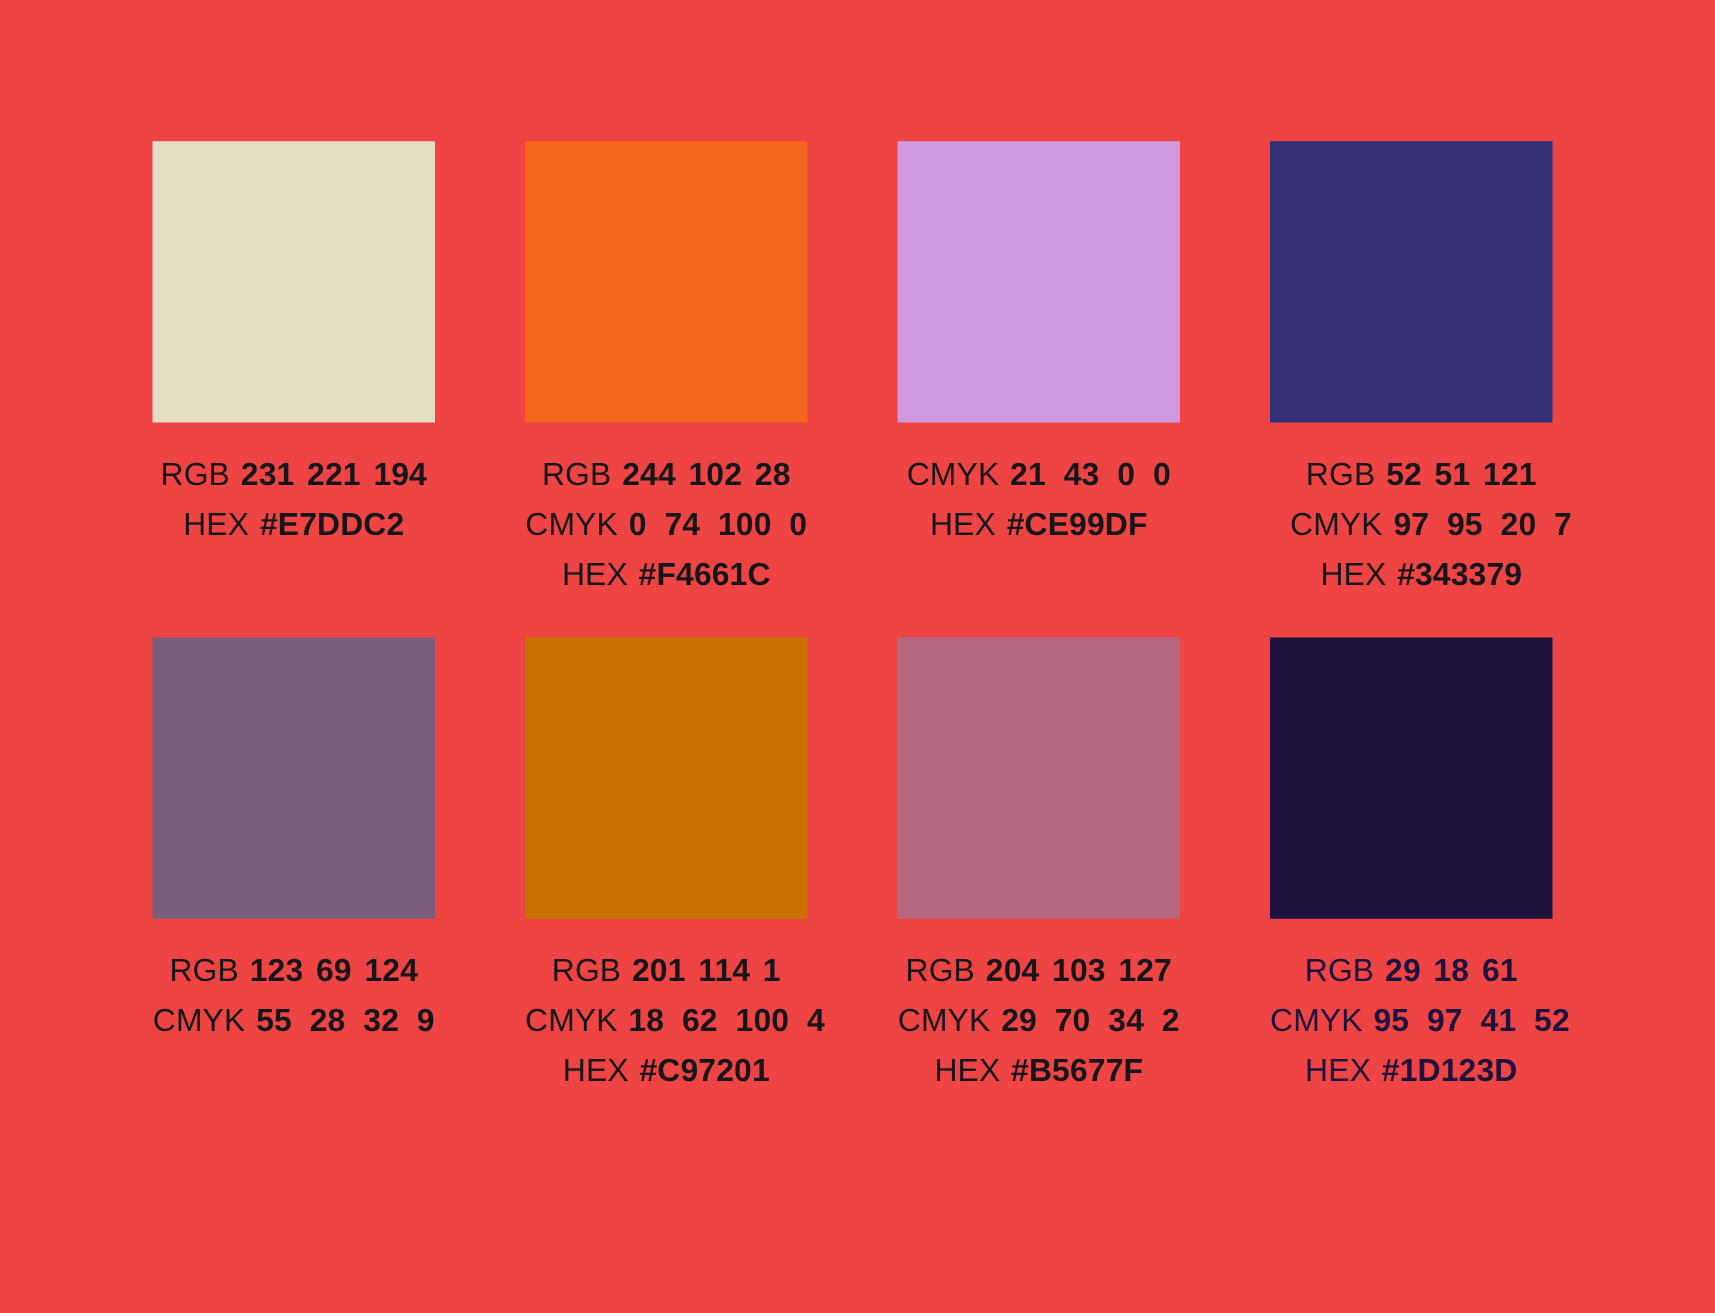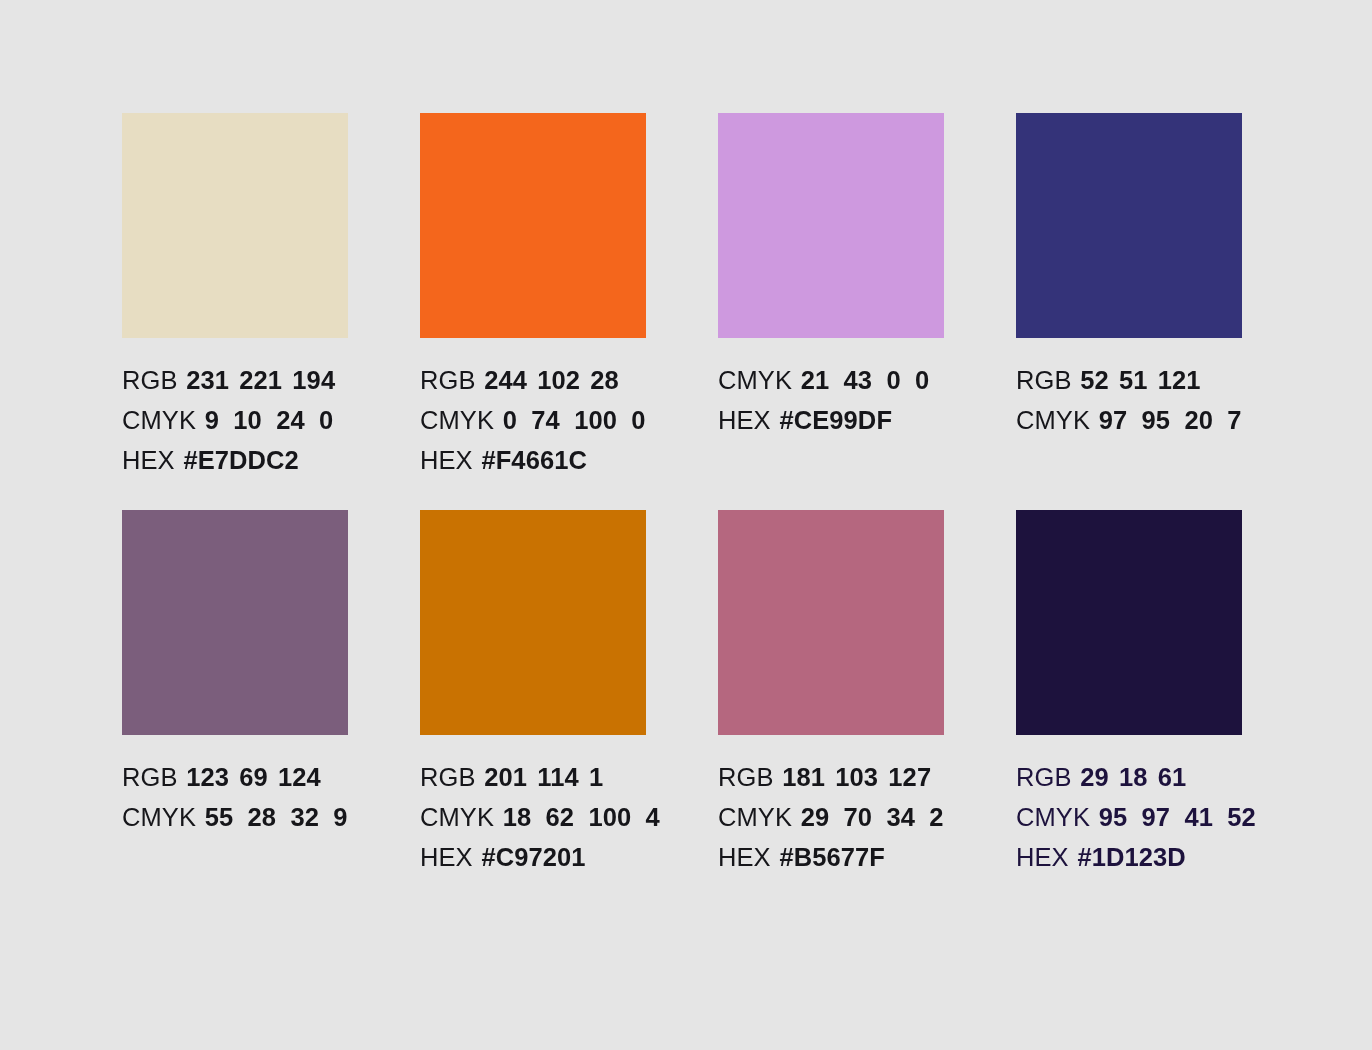--- a/index.html
+++ b/index.html
@@ -14,21 +14,22 @@
     font-family: "Liberation Sans", sans-serif;
     overflow: hidden;
     position: relative;
   }
   #palette-sheet {
     position: absolute;
     left: 0;
     top: 0;
     width: 1372px;
     height: 1050px;
-    background: #e5e5e5;
+    background: #ef4444;
+    text-align: center;
   }
   .swatch-grid {
     position: absolute;
     left: 122px;
     top: 113px;
     width: 1130px;
     display: grid;
     grid-template-columns: repeat(4, 226px);
     grid-template-rows: repeat(2, auto);
     column-gap: 72px;
@@ -73,65 +74,65 @@
 </style>
 </head>
 <body>
 
 <div id="palette-sheet">
   <div class="swatch-grid">
       <div class="swatch-cell">
         <div class="swatch-chip" style="background:#E7DDC2;"></div>
         <div class="swatch-info" style="color:#16161A;">
           <span class="info-line rgb-line"><span class="info-label">RGB</span><span class="info-value"><span class="num">231</span><span class="num">221</span><span class="num">194</span></span></span>
-          <span class="info-line cmyk-line"><span class="info-label">CMYK</span><span class="info-value"><span class="num">9</span><span class="num">10</span><span class="num">24</span><span class="num">0</span></span></span>
           <span class="info-line hex-line"><span class="info-label">HEX</span><span class="info-value">#E7DDC2</span></span>
         </div>
       </div>
       <div class="swatch-cell">
         <div class="swatch-chip" style="background:#F4661C;"></div>
         <div class="swatch-info" style="color:#16161A;">
           <span class="info-line rgb-line"><span class="info-label">RGB</span><span class="info-value"><span class="num">244</span><span class="num">102</span><span class="num">28</span></span></span>
           <span class="info-line cmyk-line"><span class="info-label">CMYK</span><span class="info-value"><span class="num">0</span><span class="num">74</span><span class="num">100</span><span class="num">0</span></span></span>
           <span class="info-line hex-line"><span class="info-label">HEX</span><span class="info-value">#F4661C</span></span>
         </div>
       </div>
       <div class="swatch-cell">
         <div class="swatch-chip" style="background:#CE99DF;"></div>
         <div class="swatch-info" style="color:#16161A;">
           <span class="info-line cmyk-line"><span class="info-label">CMYK</span><span class="info-value"><span class="num">21</span><span class="num">43</span><span class="num">0</span><span class="num">0</span></span></span>
           <span class="info-line hex-line"><span class="info-label">HEX</span><span class="info-value">#CE99DF</span></span>
         </div>
       </div>
       <div class="swatch-cell">
         <div class="swatch-chip" style="background:#343379;"></div>
-        <div class="swatch-info" style="color:#16161A;">
+        <div class="swatch-info" style="color:#16161A;margin-left:16px;">
           <span class="info-line rgb-line"><span class="info-label">RGB</span><span class="info-value"><span class="num">52</span><span class="num">51</span><span class="num">121</span></span></span>
           <span class="info-line cmyk-line"><span class="info-label">CMYK</span><span class="info-value"><span class="num">97</span><span class="num">95</span><span class="num">20</span><span class="num">7</span></span></span>
+          <span class="info-line hex-line"><span class="info-label">HEX</span><span class="info-value">#343379</span></span>
         </div>
       </div>
       <div class="swatch-cell">
         <div class="swatch-chip" style="background:#7B5E7C;"></div>
         <div class="swatch-info" style="color:#16161A;">
           <span class="info-line rgb-line"><span class="info-label">RGB</span><span class="info-value"><span class="num">123</span><span class="num">69</span><span class="num">124</span></span></span>
           <span class="info-line cmyk-line"><span class="info-label">CMYK</span><span class="info-value"><span class="num">55</span><span class="num">28</span><span class="num">32</span><span class="num">9</span></span></span>
         </div>
       </div>
       <div class="swatch-cell">
         <div class="swatch-chip" style="background:#C97201;"></div>
         <div class="swatch-info" style="color:#16161A;">
           <span class="info-line rgb-line"><span class="info-label">RGB</span><span class="info-value"><span class="num">201</span><span class="num">114</span><span class="num">1</span></span></span>
           <span class="info-line cmyk-line"><span class="info-label">CMYK</span><span class="info-value"><span class="num">18</span><span class="num">62</span><span class="num">100</span><span class="num">4</span></span></span>
           <span class="info-line hex-line"><span class="info-label">HEX</span><span class="info-value">#C97201</span></span>
         </div>
       </div>
       <div class="swatch-cell">
         <div class="swatch-chip" style="background:#B5677F;"></div>
         <div class="swatch-info" style="color:#16161A;">
-          <span class="info-line rgb-line"><span class="info-label">RGB</span><span class="info-value"><span class="num">181</span><span class="num">103</span><span class="num">127</span></span></span>
+          <span class="info-line rgb-line"><span class="info-label">RGB</span><span class="info-value"><span class="num">204</span><span class="num">103</span><span class="num">127</span></span></span>
           <span class="info-line cmyk-line"><span class="info-label">CMYK</span><span class="info-value"><span class="num">29</span><span class="num">70</span><span class="num">34</span><span class="num">2</span></span></span>
           <span class="info-line hex-line"><span class="info-label">HEX</span><span class="info-value">#B5677F</span></span>
         </div>
       </div>
       <div class="swatch-cell">
         <div class="swatch-chip" style="background:#1D123D;"></div>
         <div class="swatch-info" style="color:#1D123D;">
           <span class="info-line rgb-line"><span class="info-label">RGB</span><span class="info-value"><span class="num">29</span><span class="num">18</span><span class="num">61</span></span></span>
           <span class="info-line cmyk-line"><span class="info-label">CMYK</span><span class="info-value"><span class="num">95</span><span class="num">97</span><span class="num">41</span><span class="num">52</span></span></span>
           <span class="info-line hex-line"><span class="info-label">HEX</span><span class="info-value">#1D123D</span></span>

